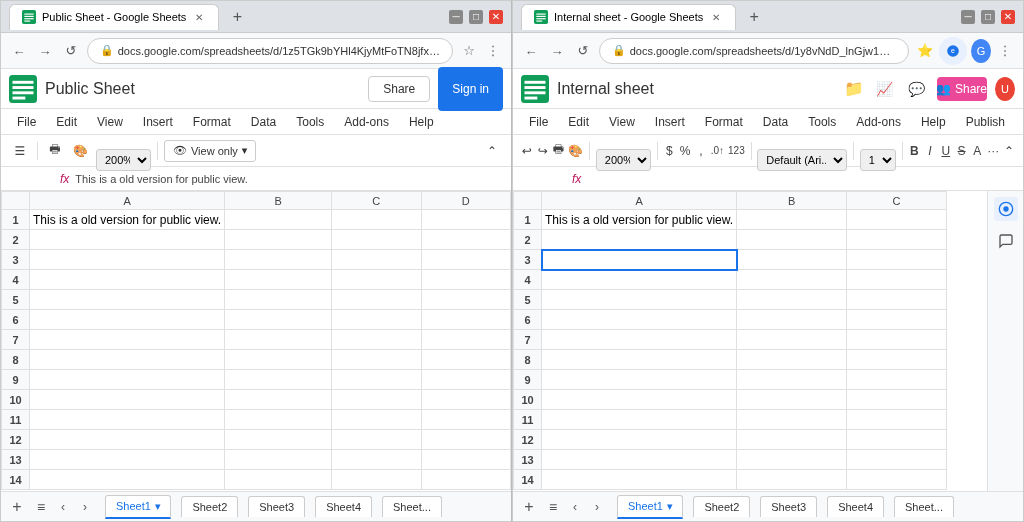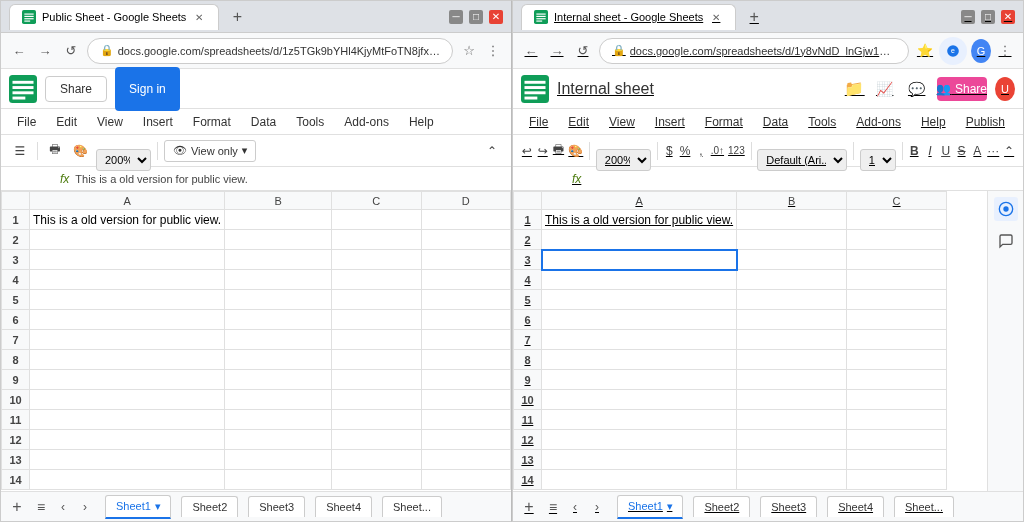--- a/index.html
+++ b/index.html
@@ -14,21 +14,20 @@
       overflow: hidden;
     }
     .browser-window.left {
       width: 512px;
       height: 522px;
       border-right: 1px solid #bbb;
     }
     .browser-window.right {
       width: 512px;
       height: 522px;
-      text-decoration: underline;
     }
 
     
     .title-bar {
       display: flex;
       align-items: center;
       background: #dee1e6;
       height: 32px;
       padding: 0 8px;
       border-bottom: 1px solid #ccc;
@@ -267,21 +266,21 @@
       gap: 6px;
     }
     .cell-ref {
       width: 45px;
       text-align: center;
       border-right: 1px solid #e0e0e0;
       padding-right: 6px;
       font-size: 11px;
     }
     .formula-icon {
-      color: #4d7c0f;
+      color: #be185d;
       font-style: italic;
       font-size: 12px;
     }
     .formula-text {
       font-size: 11px;
       color: #444;
     }
     .grid-scroll {
       flex: 1;
       overflow: auto;
@@ -475,20 +474,21 @@
   <div class="sheets-header">
     <div class="sheets-icon">
       <svg width="28" height="28" viewBox="0 0 24 24">
           <rect width="24" height="24" fill="#0f9d58" rx="3"></rect>
           <rect x="3" y="5" width="18" height="2.5" fill="white"></rect>
           <rect x="3" y="9.5" width="18" height="2.5" fill="white"></rect>
           <rect x="3" y="14" width="18" height="2.5" fill="white"></rect>
           <rect x="3" y="18.5" width="11" height="2.5" fill="white"></rect>
         </svg>
     </div>
+    <span class="doc-title">Public Sheet</span>
     <div class="header-actions">
       <button class="share-btn-outline">Share</button>
       <button class="sign-in-btn">Sign in</button>
     </div>
   </div>
 
   <div class="menu-bar">
     <span class="menu-item">File</span>
     <span class="menu-item">Edit</span>
     <span class="menu-item">View</span>

